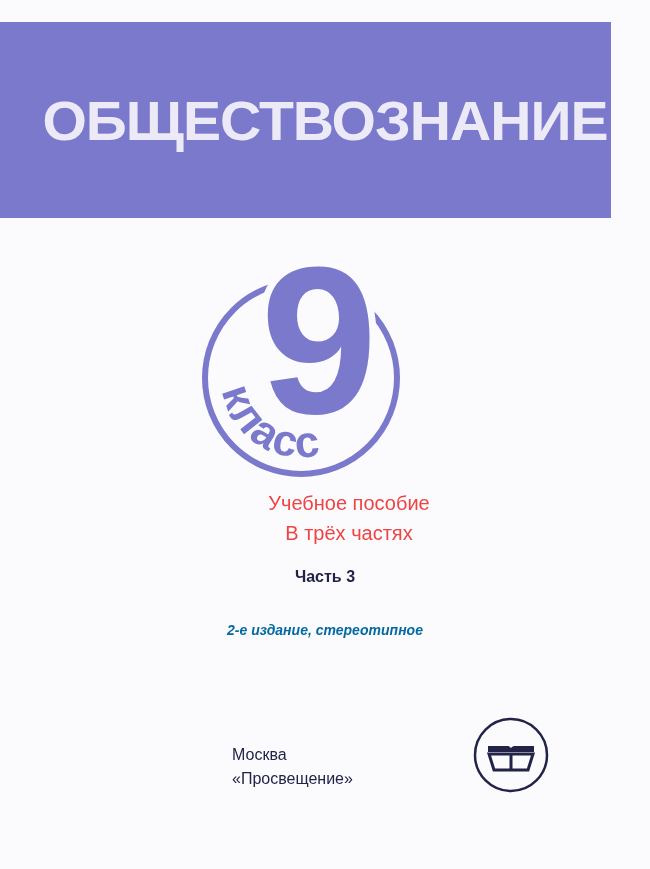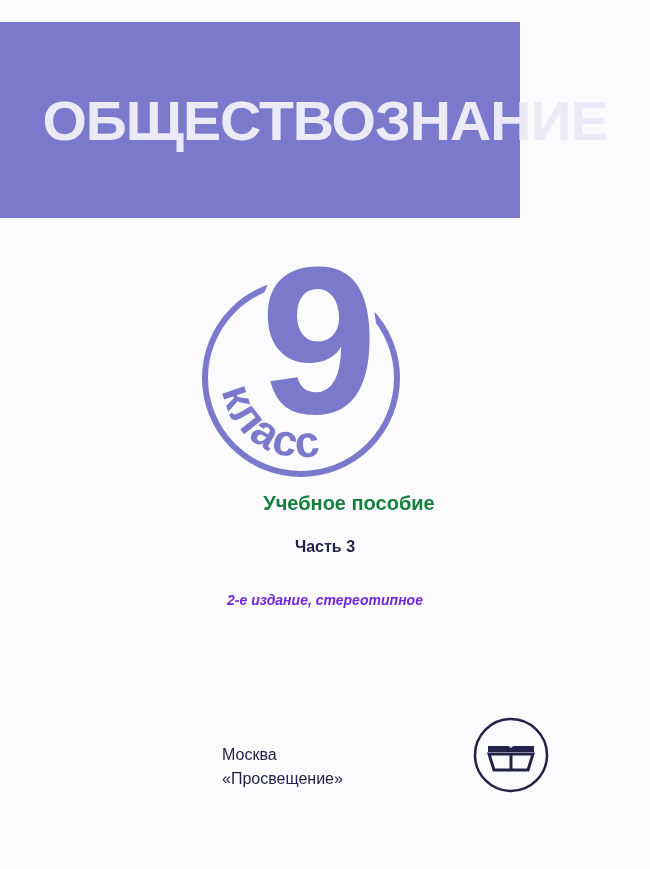--- a/index.html
+++ b/index.html
@@ -15,21 +15,21 @@
     width: 650px;
     height: 869px;
     background: #fbfbfd;
     overflow: hidden;
   }
   
   .title-band {
     position: absolute;
     left: 0;
     top: 22px;
-    width: 520px;
+    width: 611px;
     height: 196px;
     background: #7b79cc;
   }
   .title-text {
     position: absolute;
     left: 0;
     top: 0;
     width: 650px;
     height: 196px;
     display: flex;
@@ -54,51 +54,52 @@
   
   .subtitle-block {
     position: absolute;
     left: 0;
     top: 488px;
     width: 650px;
     text-align: center;
     color: #2f2f4f;
   }
   .sub-line {
-    font-weight: bold;
+    font-weight: normal;
     font-size: 20px;
     line-height: 30px;
-    color: #15803d;
+    color: #ef4444;
     padding-left: 48px;
   }
   .part-line {
     font-weight: bold;
     font-size: 16px;
     line-height: 30px;
     margin-top: 14px;
     color: #23234a;
   }
   .edition-line {
     font-style: italic;
     font-weight: bold;
     font-size: 14px;
     margin-top: 30px;
-    color: #6d28d9;
+    color: #0369a1;
   }
   
   .imprint {
     position: absolute;
     left: 222px;
     top: 743px;
     font-size: 16px;
     line-height: 24px;
     color: #23234a;
   }
   .imprint div {
     white-space: nowrap;
+    margin-left: 10px;
   }
   
   .pub-logo {
     position: absolute;
     left: 472px;
     top: 716px;
     width: 78px;
     height: 78px;
   }
 </style>
@@ -123,20 +124,21 @@
         <textPath href="#arcpath" startOffset="6%">класс</textPath>
       </text>
 
       <text x="133" y="175" text-anchor="middle" font-family="Liberation Sans, sans-serif" font-size="210" font-weight="bold" stroke="#fbfbfd" stroke-width="14" fill="none">9</text>
       <text x="133" y="175" text-anchor="middle" font-family="Liberation Sans, sans-serif" font-size="210" font-weight="bold" fill="#7b79cc">9</text>
     </svg>
   </div>
 
   <div class="subtitle-block">
     <div class="sub-line">Учебное пособие</div>
+    <div class="sub-line">В трёх частях</div>
     <div class="part-line">Часть 3</div>
     <div class="edition-line">2-е издание, стереотипное</div>
   </div>
 
   <div class="imprint">
     <div>Москва</div>
     <div>«Просвещение»</div>
   </div>
 
   <div class="pub-logo">

